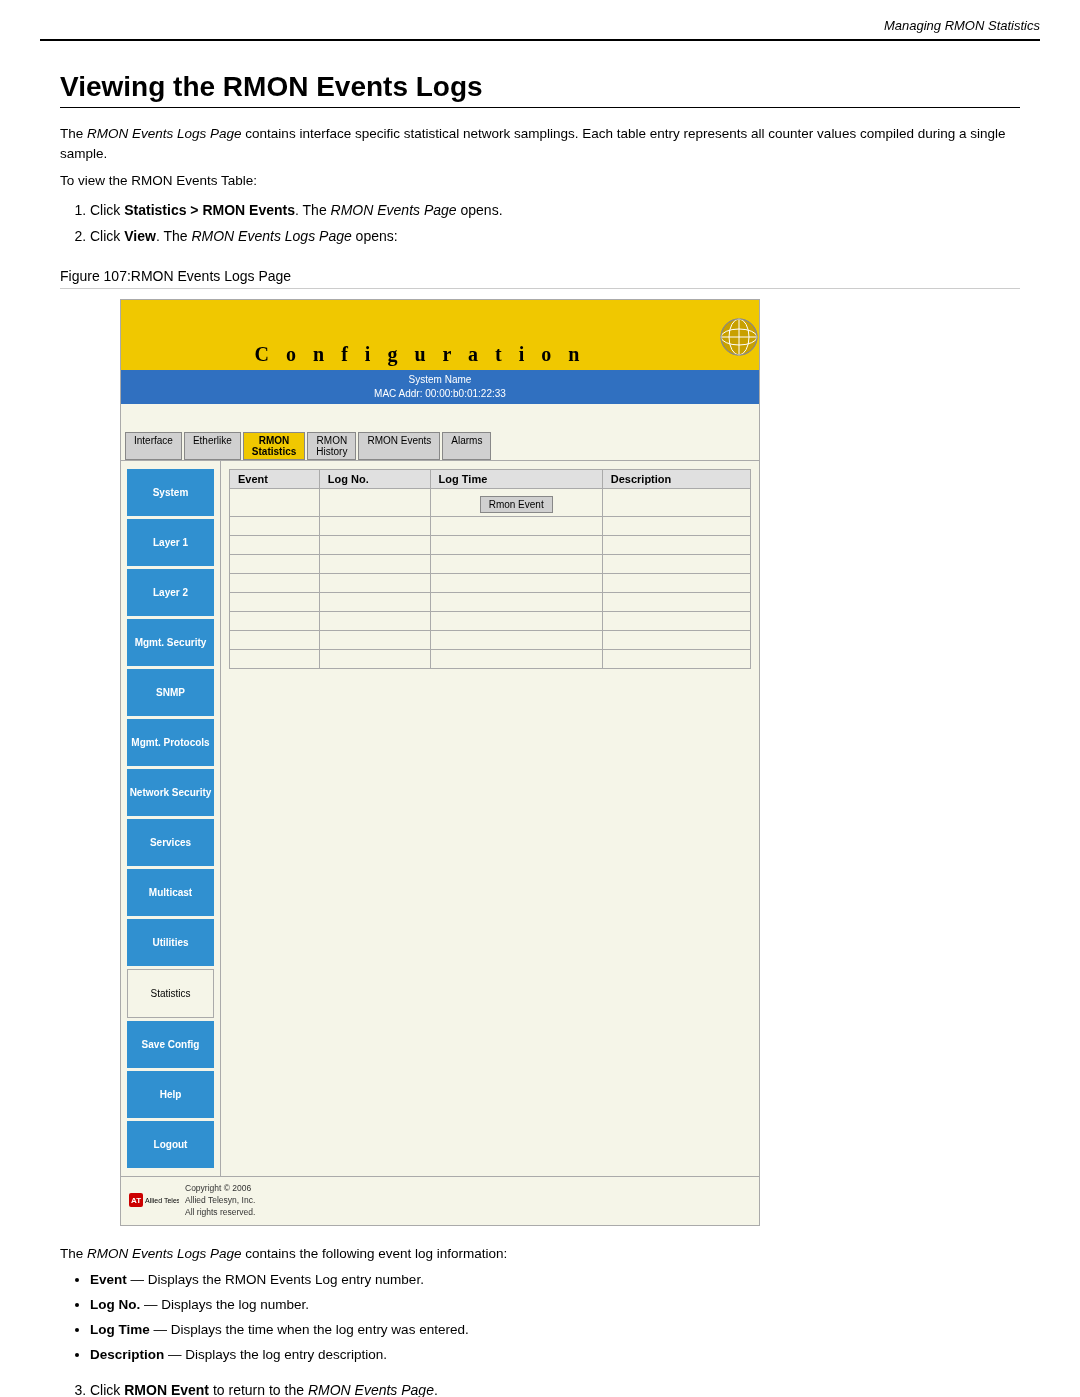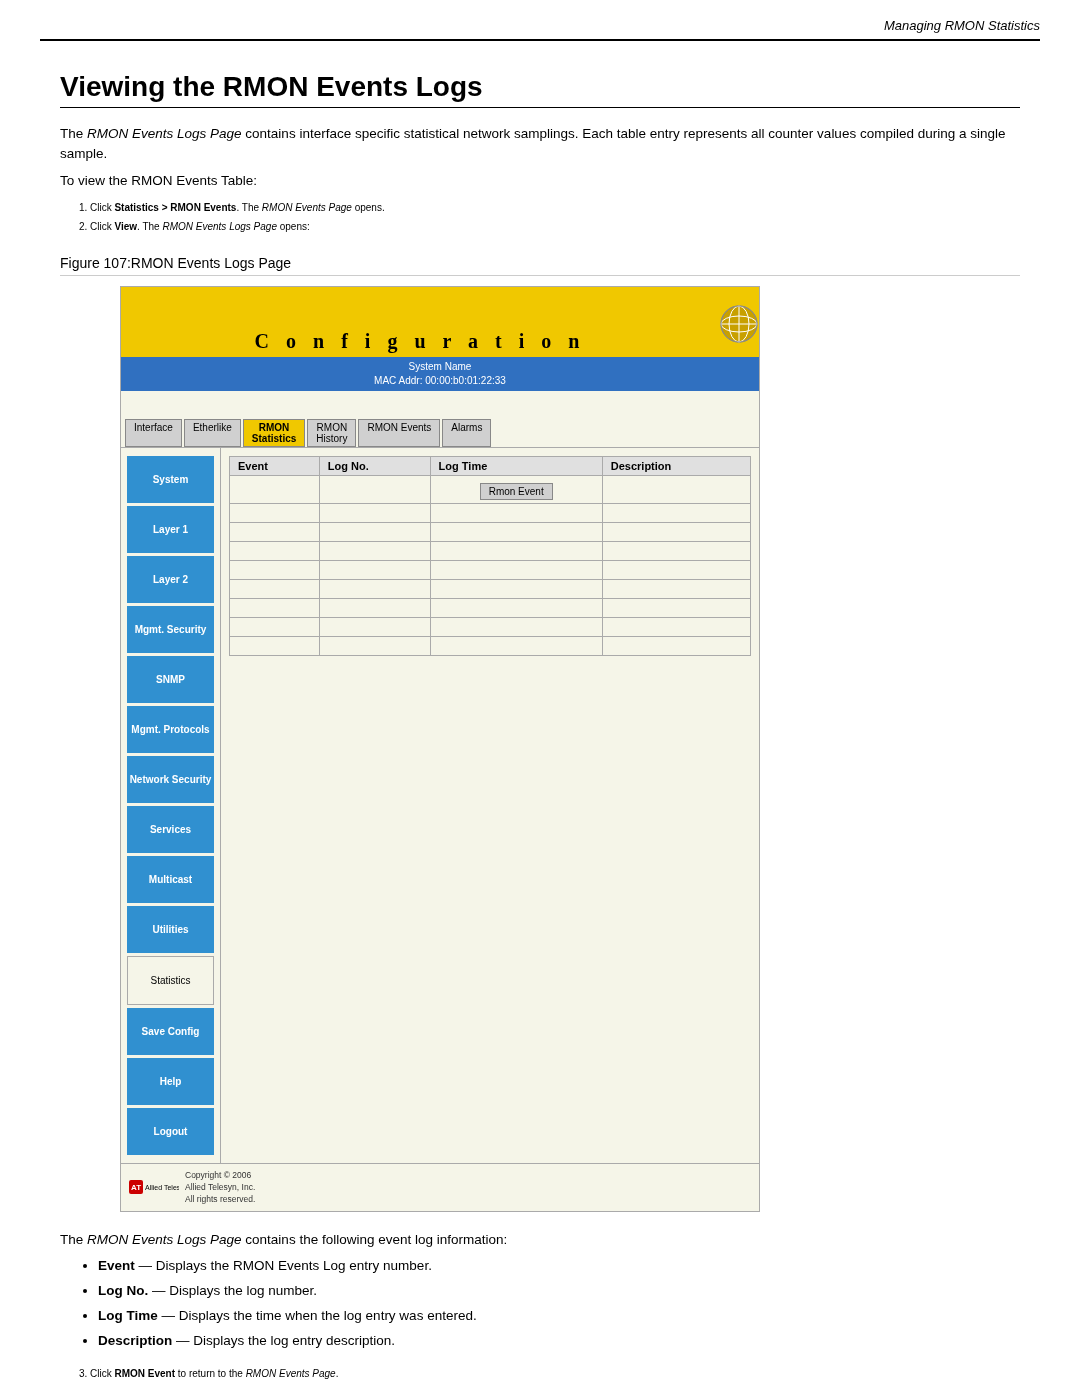--- a/index.html
+++ b/index.html
@@ -50,21 +50,21 @@
       line-height: 1.5;
       margin-bottom: 6px;
     }
     .intro-text em {
       font-style: italic;
     }
 
     .steps-list {
       margin-left: 30px;
       margin-top: 8px;
-      font-size: 10px;
+      font-size: 14px;
       line-height: 1.7;
     }
     .steps-list li {
       margin-bottom: 2px;
     }
 
     .figure-title {
       font-weight: normal;
       font-size: 14px;
       margin-top: 20px;
@@ -219,21 +219,20 @@
     .desc-intro em { font-style: italic; }
 
     .bullet-list {
       list-style: disc;
       margin-left: 30px;
       font-size: 13.5px;
       line-height: 1.7;
     }
     .bullet-list li {
       margin-bottom: 2px;
-      margin-left: 8px;
     }
 
     
     .page-footer-rule {
       border: none;
       border-top: 1px solid #000;
       margin: 30px 40px 0 40px;
     }
     .page-footer {
       text-align: right;

